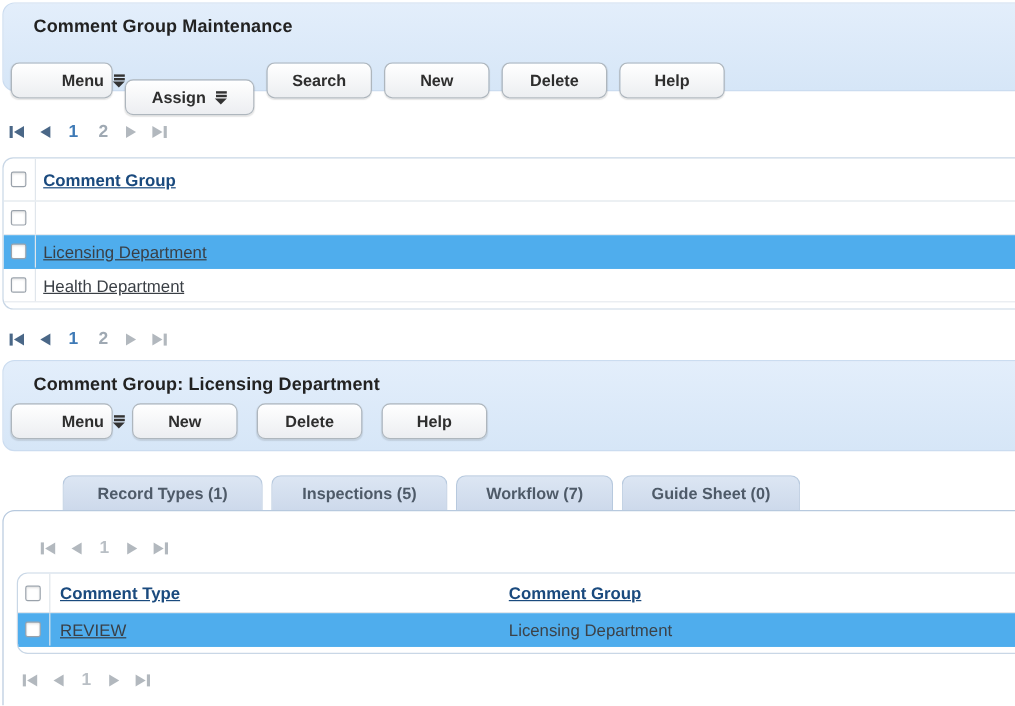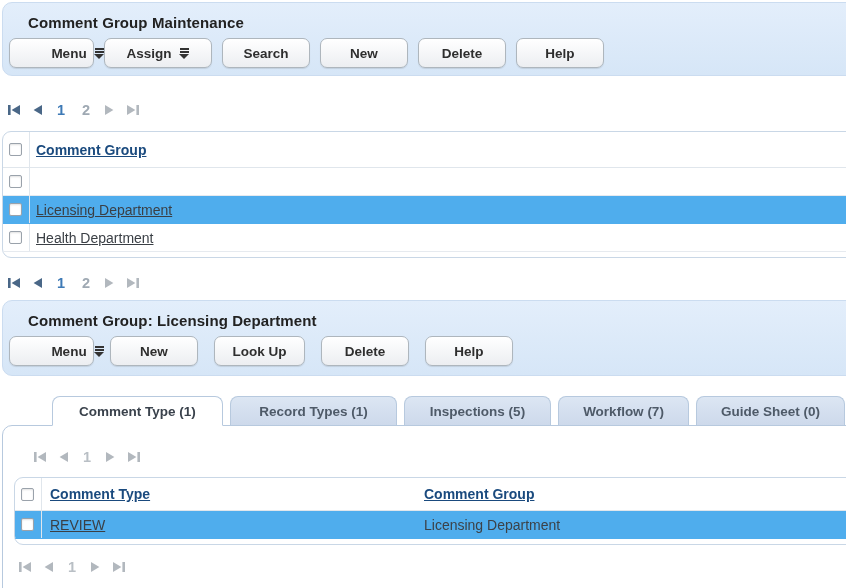--- a/index.html
+++ b/index.html
@@ -22,21 +22,21 @@
   .toolbar-2 { gap:16px; }
   .btn {
     height:30px; display:inline-flex; align-items:center; justify-content:center; gap:7px;
     background:linear-gradient(#ffffff,#eceef1);
     border:1px solid #aeb6bd; border-radius:7px;
     font-size:13.5px; font-weight:bold; color:#2e2e2e;
     box-shadow:0 1px 1px rgba(0,0,0,.10);
     cursor:pointer;
   }
   .btn-menu { width:85px;padding-left:42px; }
-  .btn-assign { width:108px; }
+  .btn-assign { width:108px;margin-top:28px; }
   .btn-std { width:88px;text-align:right; }
   .btn-lookup { width:91px; }
   .menu-caret { display:inline-block; width:11px; height:10px; position:relative; }
   .menu-caret i { position:absolute; left:1px; width:9px; height:2px; background:#333; }
   .menu-caret i:nth-child(1){ top:0; }
   .menu-caret i:nth-child(2){ top:3px; }
   .menu-caret i:nth-child(3){ top:6px; left:0; width:0; height:0; background:none;
     border-left:5.5px solid transparent; border-right:5.5px solid transparent; border-top:5px solid #333; }
 
   
@@ -207,28 +207,26 @@
     <div class="toolbar toolbar-2">
       <button class="btn btn-menu">
         <span>Menu</span>
         <span class="menu-caret">
             <i></i>
             <i></i>
             <i></i>
           </span>
       </button>
       <button class="btn btn-std">New</button>
-      <button class="btn btn-lookup">Look Up</button>
       <button class="btn btn-std">Delete</button>
       <button class="btn btn-std">Help</button>
     </div>
   </div>
 
   <div class="tabstrip">
-    <div class="tab active tab-w1">Comment Type (1)</div>
     <div class="tab inactive tab-w2">Record Types (1)</div>
     <div class="tab inactive tab-w3">Inspections (5)</div>
     <div class="tab inactive tab-w4">Workflow (7)</div>
     <div class="tab inactive tab-w5">Guide Sheet (0)</div>
   </div>
 
   <div class="tabpanel">
 
     <div class="pager pager-tab-a">
       <span class="pg c-gray">

